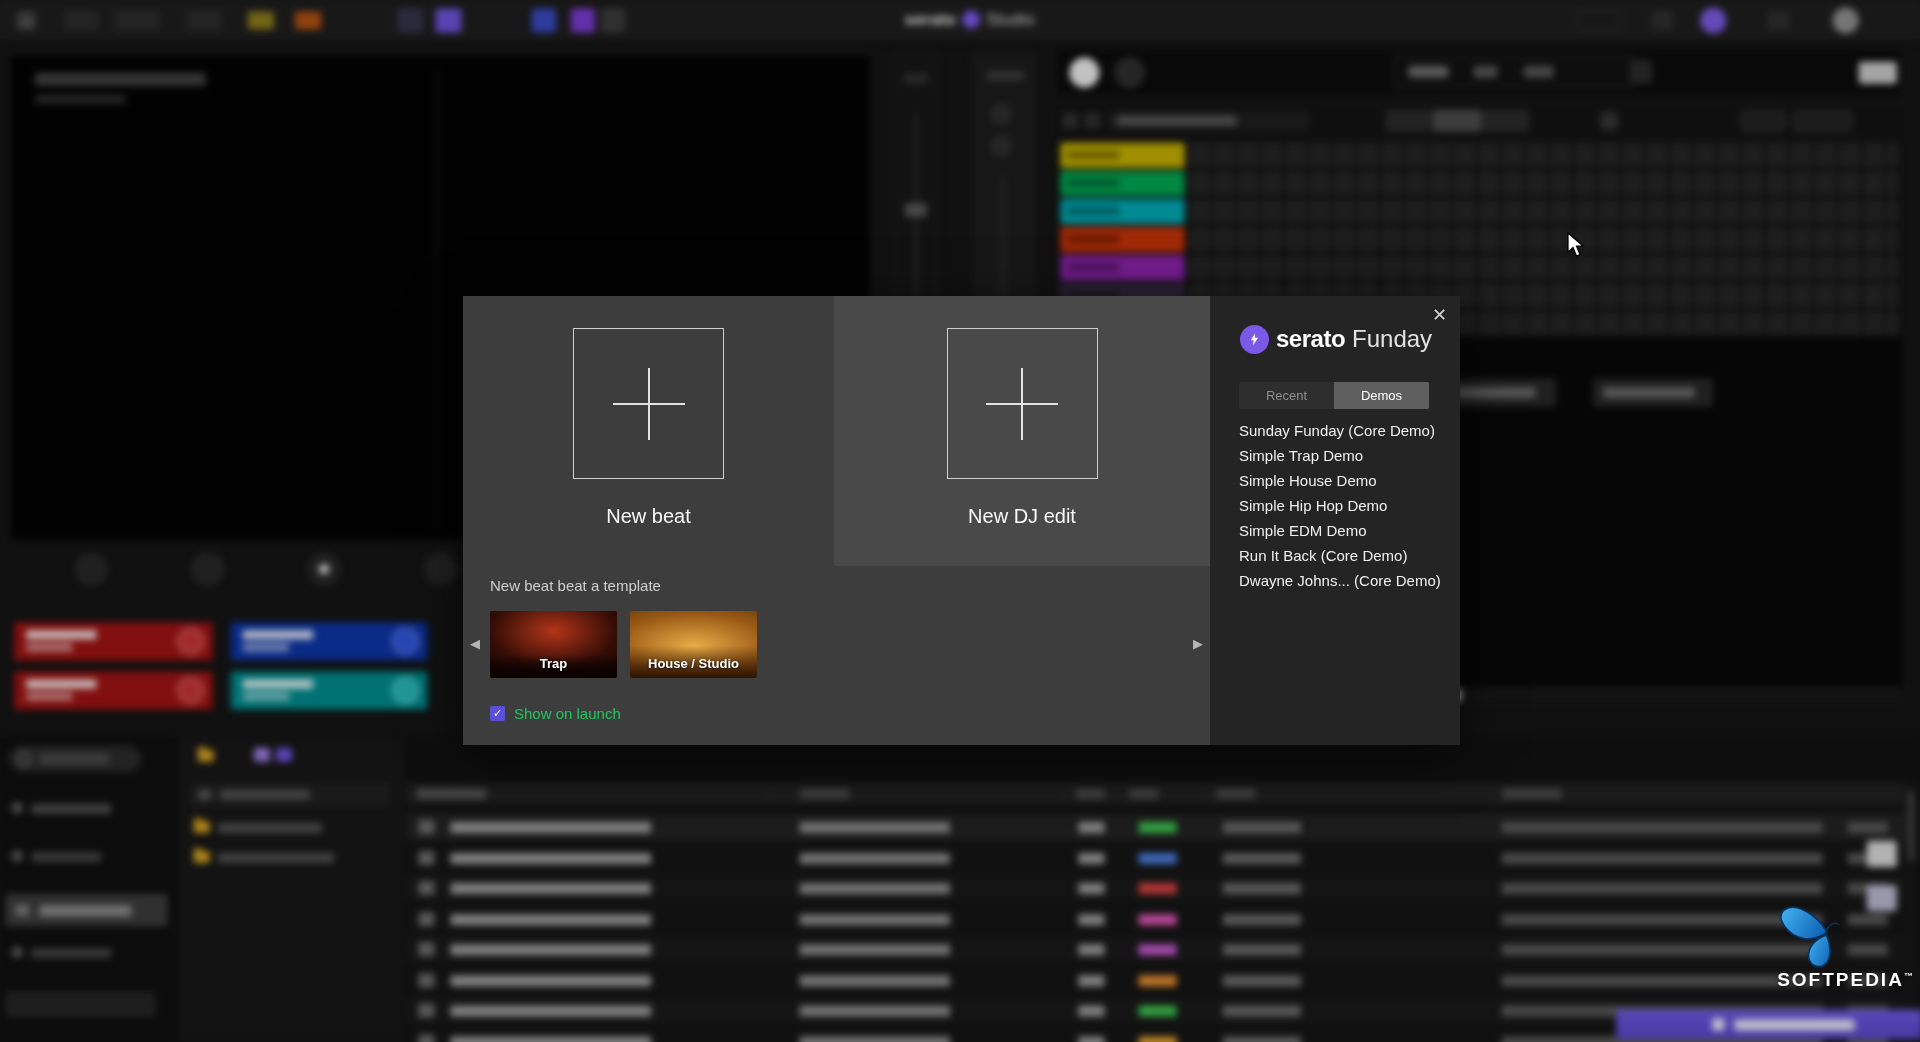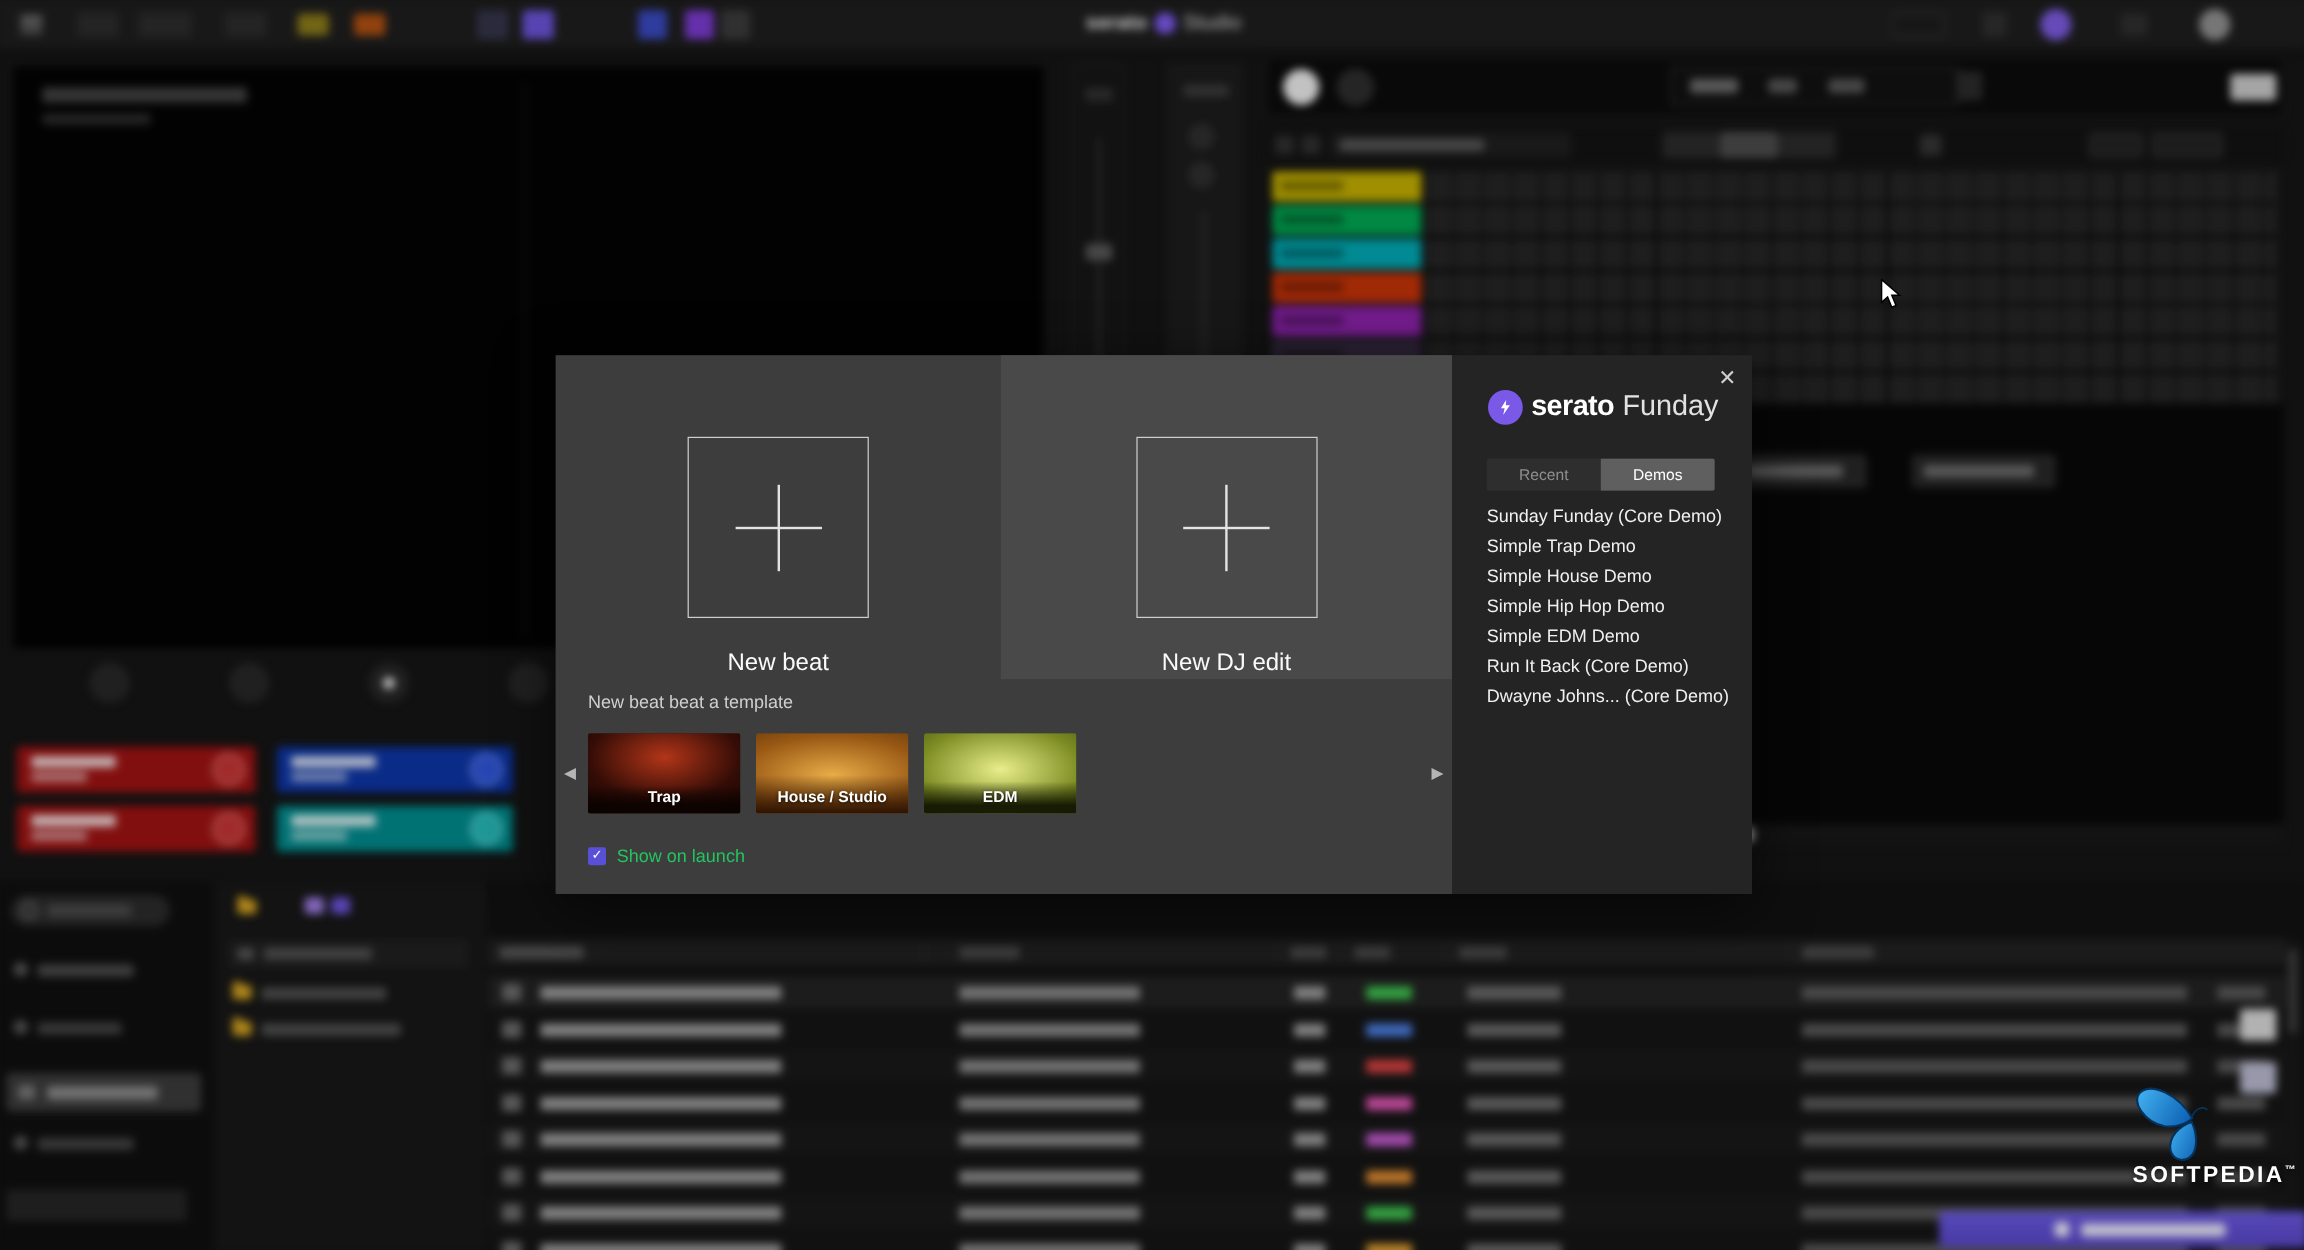--- a/index.html
+++ b/index.html
@@ -42,21 +42,21 @@
 
   .folder{position:absolute;width:16px;height:12px;background:#d0a020;border-radius:2px}
   .folder::before{content:"";position:absolute;left:0;top:-3px;width:8px;height:4px;background:#d0a020;border-radius:2px 2px 0 0}
 
   .scrim{position:absolute;inset:0;background:rgba(6,6,6,.18);z-index:5}
 
   
   .dialog{position:absolute;left:463px;top:296px;width:997px;height:449px;display:flex;z-index:40;
     box-shadow:0 12px 48px rgba(0,0,0,.6)}
   .dialog-main{position:relative;width:747px;height:449px;background:#3d3d3d}
-  .choice{position:absolute;top:0;height:270px;display:flex;flex-direction:column;align-items:center;padding-top:68px;cursor:pointer}
+  .choice{position:absolute;top:0;height:270px;display:flex;flex-direction:column;align-items:center;padding-top:32px;cursor:pointer}
   .choice-beat{left:0;width:371px}
   .choice-dj{left:371px;width:376px;background:#494949}
   .plus-box{width:151px;height:151px;border:1px solid #cfcfcf;display:flex;align-items:center;justify-content:center}
   .plus{position:relative;width:72px;height:72px}
   .plus::before{content:"";position:absolute;left:0;top:50%;width:100%;height:2px;background:#e3e3e3;transform:translateY(-50%)}
   .plus::after{content:"";position:absolute;top:0;left:50%;height:100%;width:2px;background:#e3e3e3;transform:translateX(-50%)}
   .choice-label{margin-top:26px;font-size:20px;color:#fafafa}
 
   .tpl-title{position:absolute;left:27px;top:281px;font-size:15px;color:#cfcfcf}
   .tpl-row{position:absolute;left:27px;top:315px;display:flex;gap:13px}
@@ -411,24 +411,20 @@
       <div class="tpl-arrow left">◀</div>
       <div class="tpl-row">
         <div class="tile">
           <div class="thumb t-trap"></div>
           <div class="tile-label">Trap</div>
         </div>
         <div class="tile">
           <div class="thumb t-house"></div>
           <div class="tile-label">House / Studio</div>
         </div>
-        <div class="tile">
-          <div class="thumb t-edm"></div>
-          <div class="tile-label">EDM</div>
-        </div>
       </div>
       <div class="tpl-arrow right">▶</div>
 
       <label class="launch-row">
         <span class="cb">
           <span class="ck">✓</span>
         </span>
         <span class="launch-label">Show on launch</span>
       </label>
     </div>

